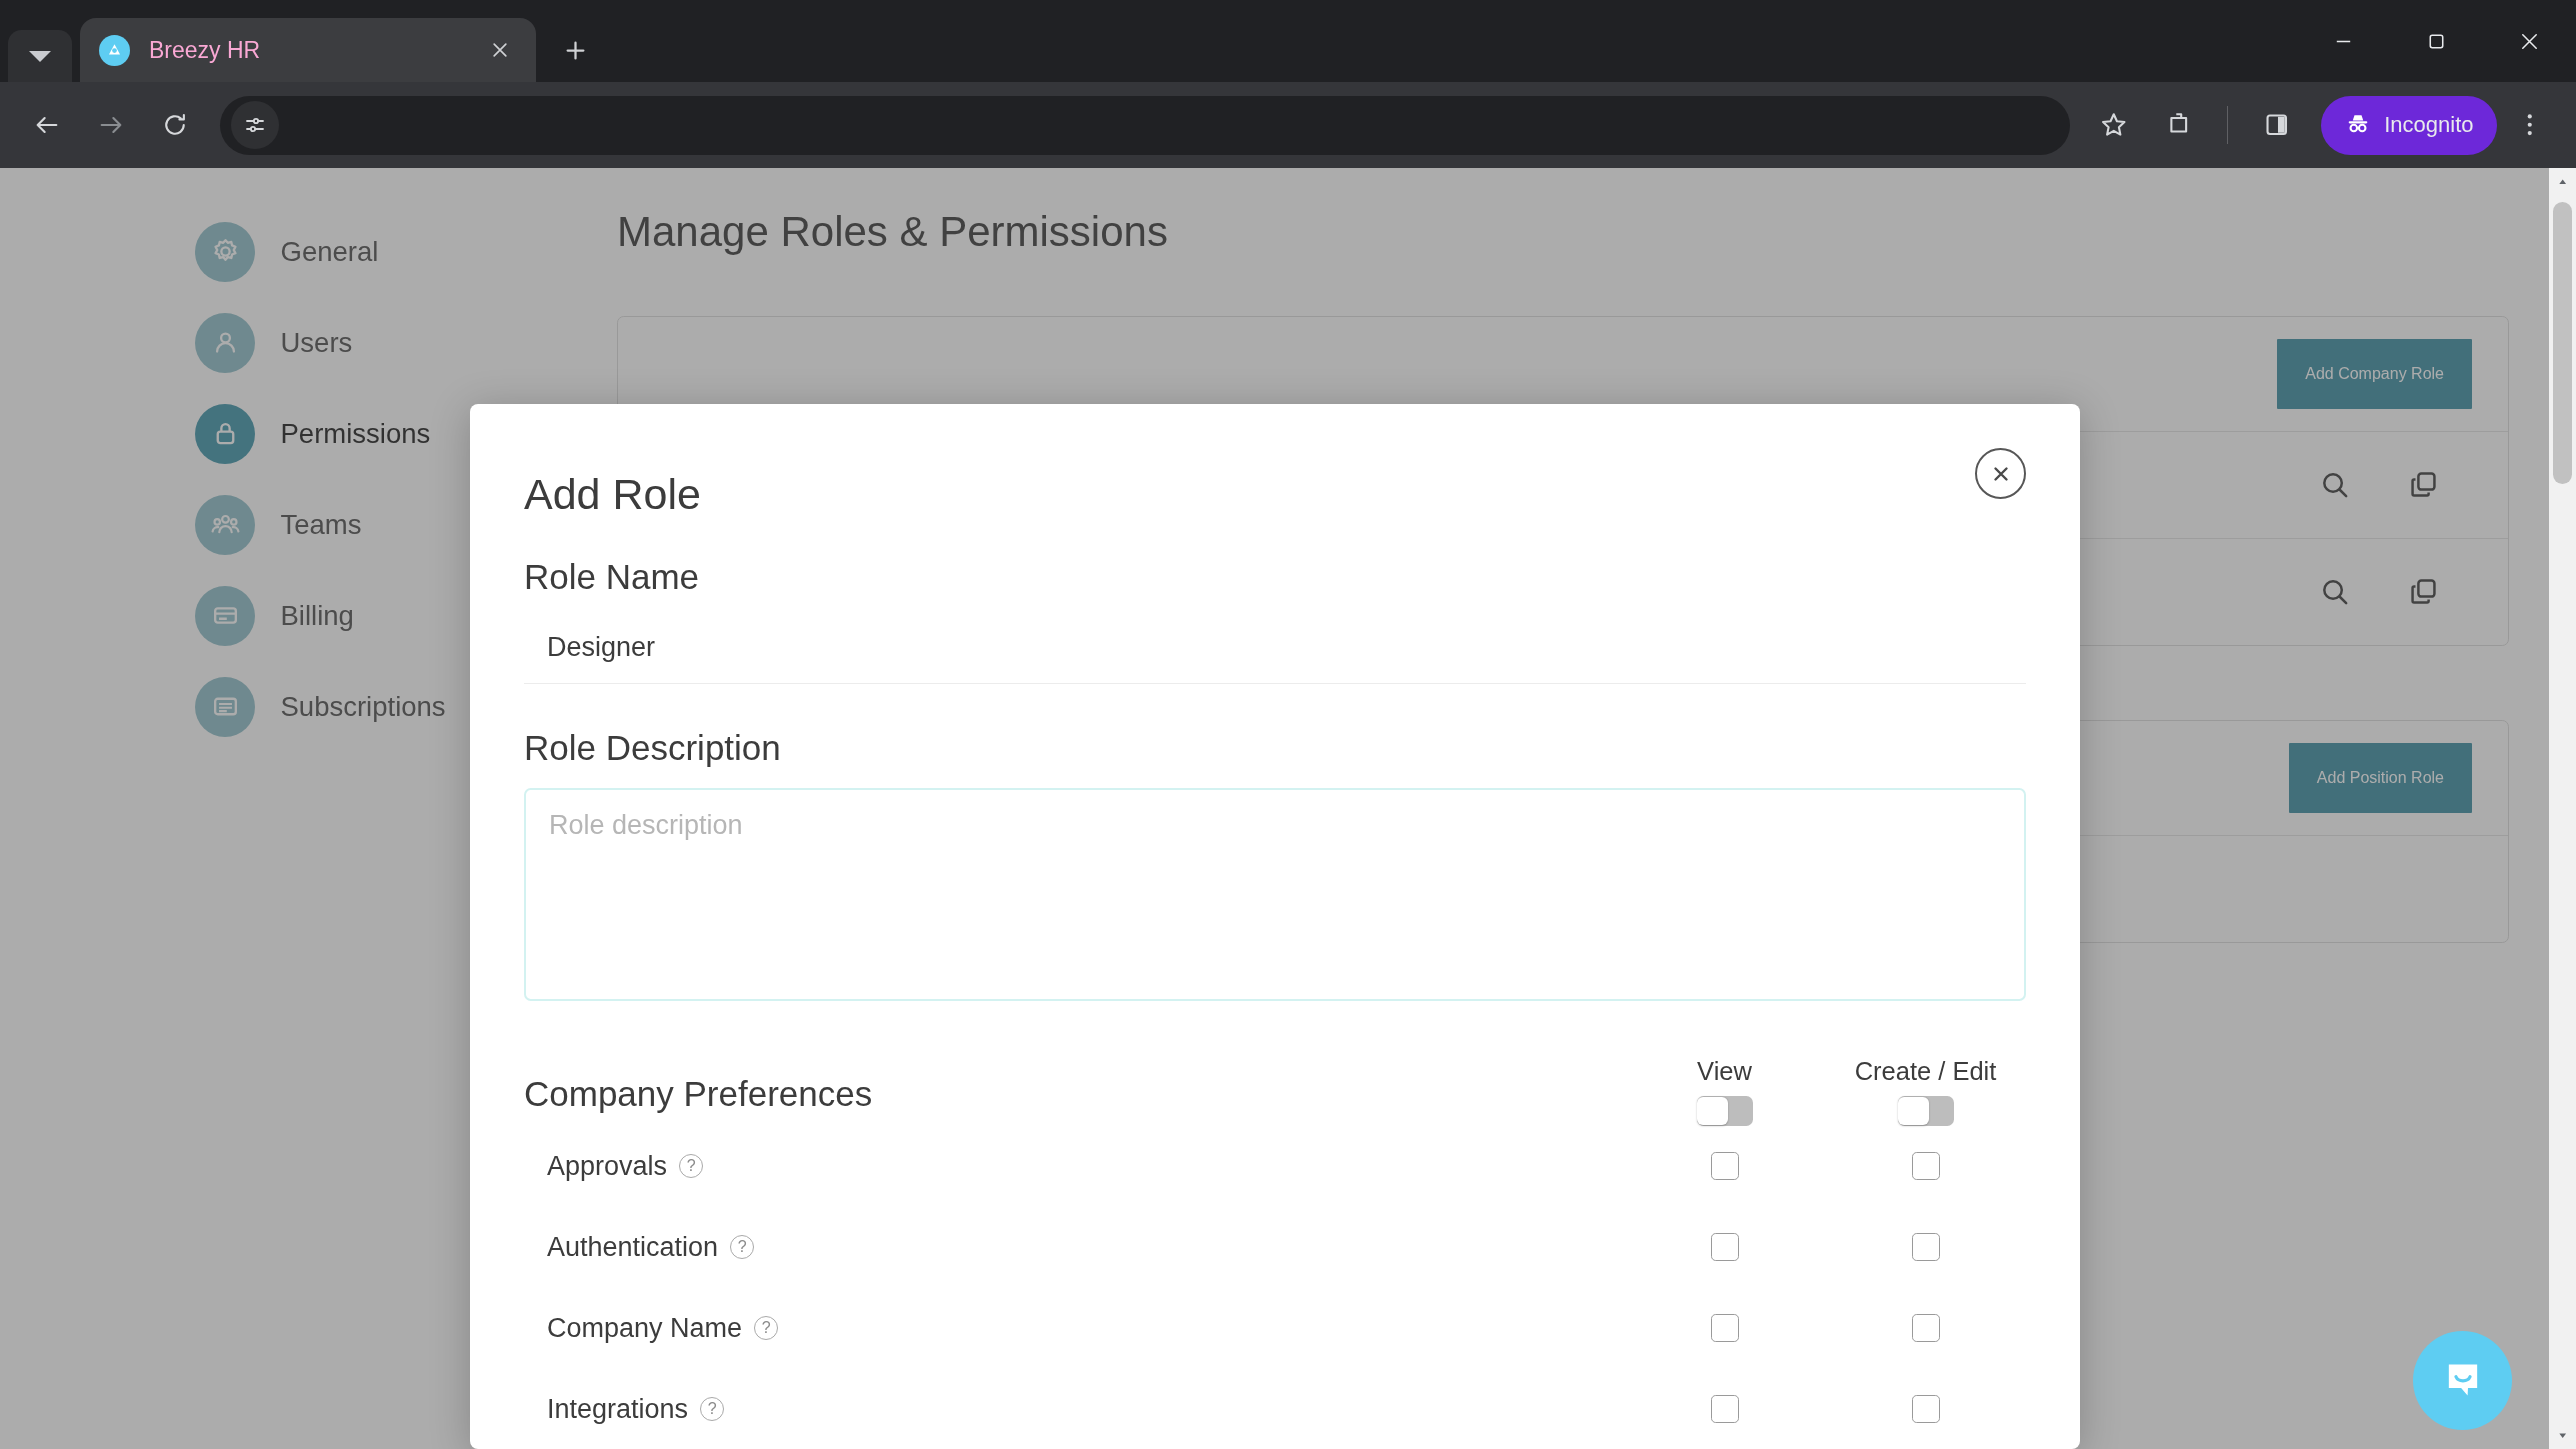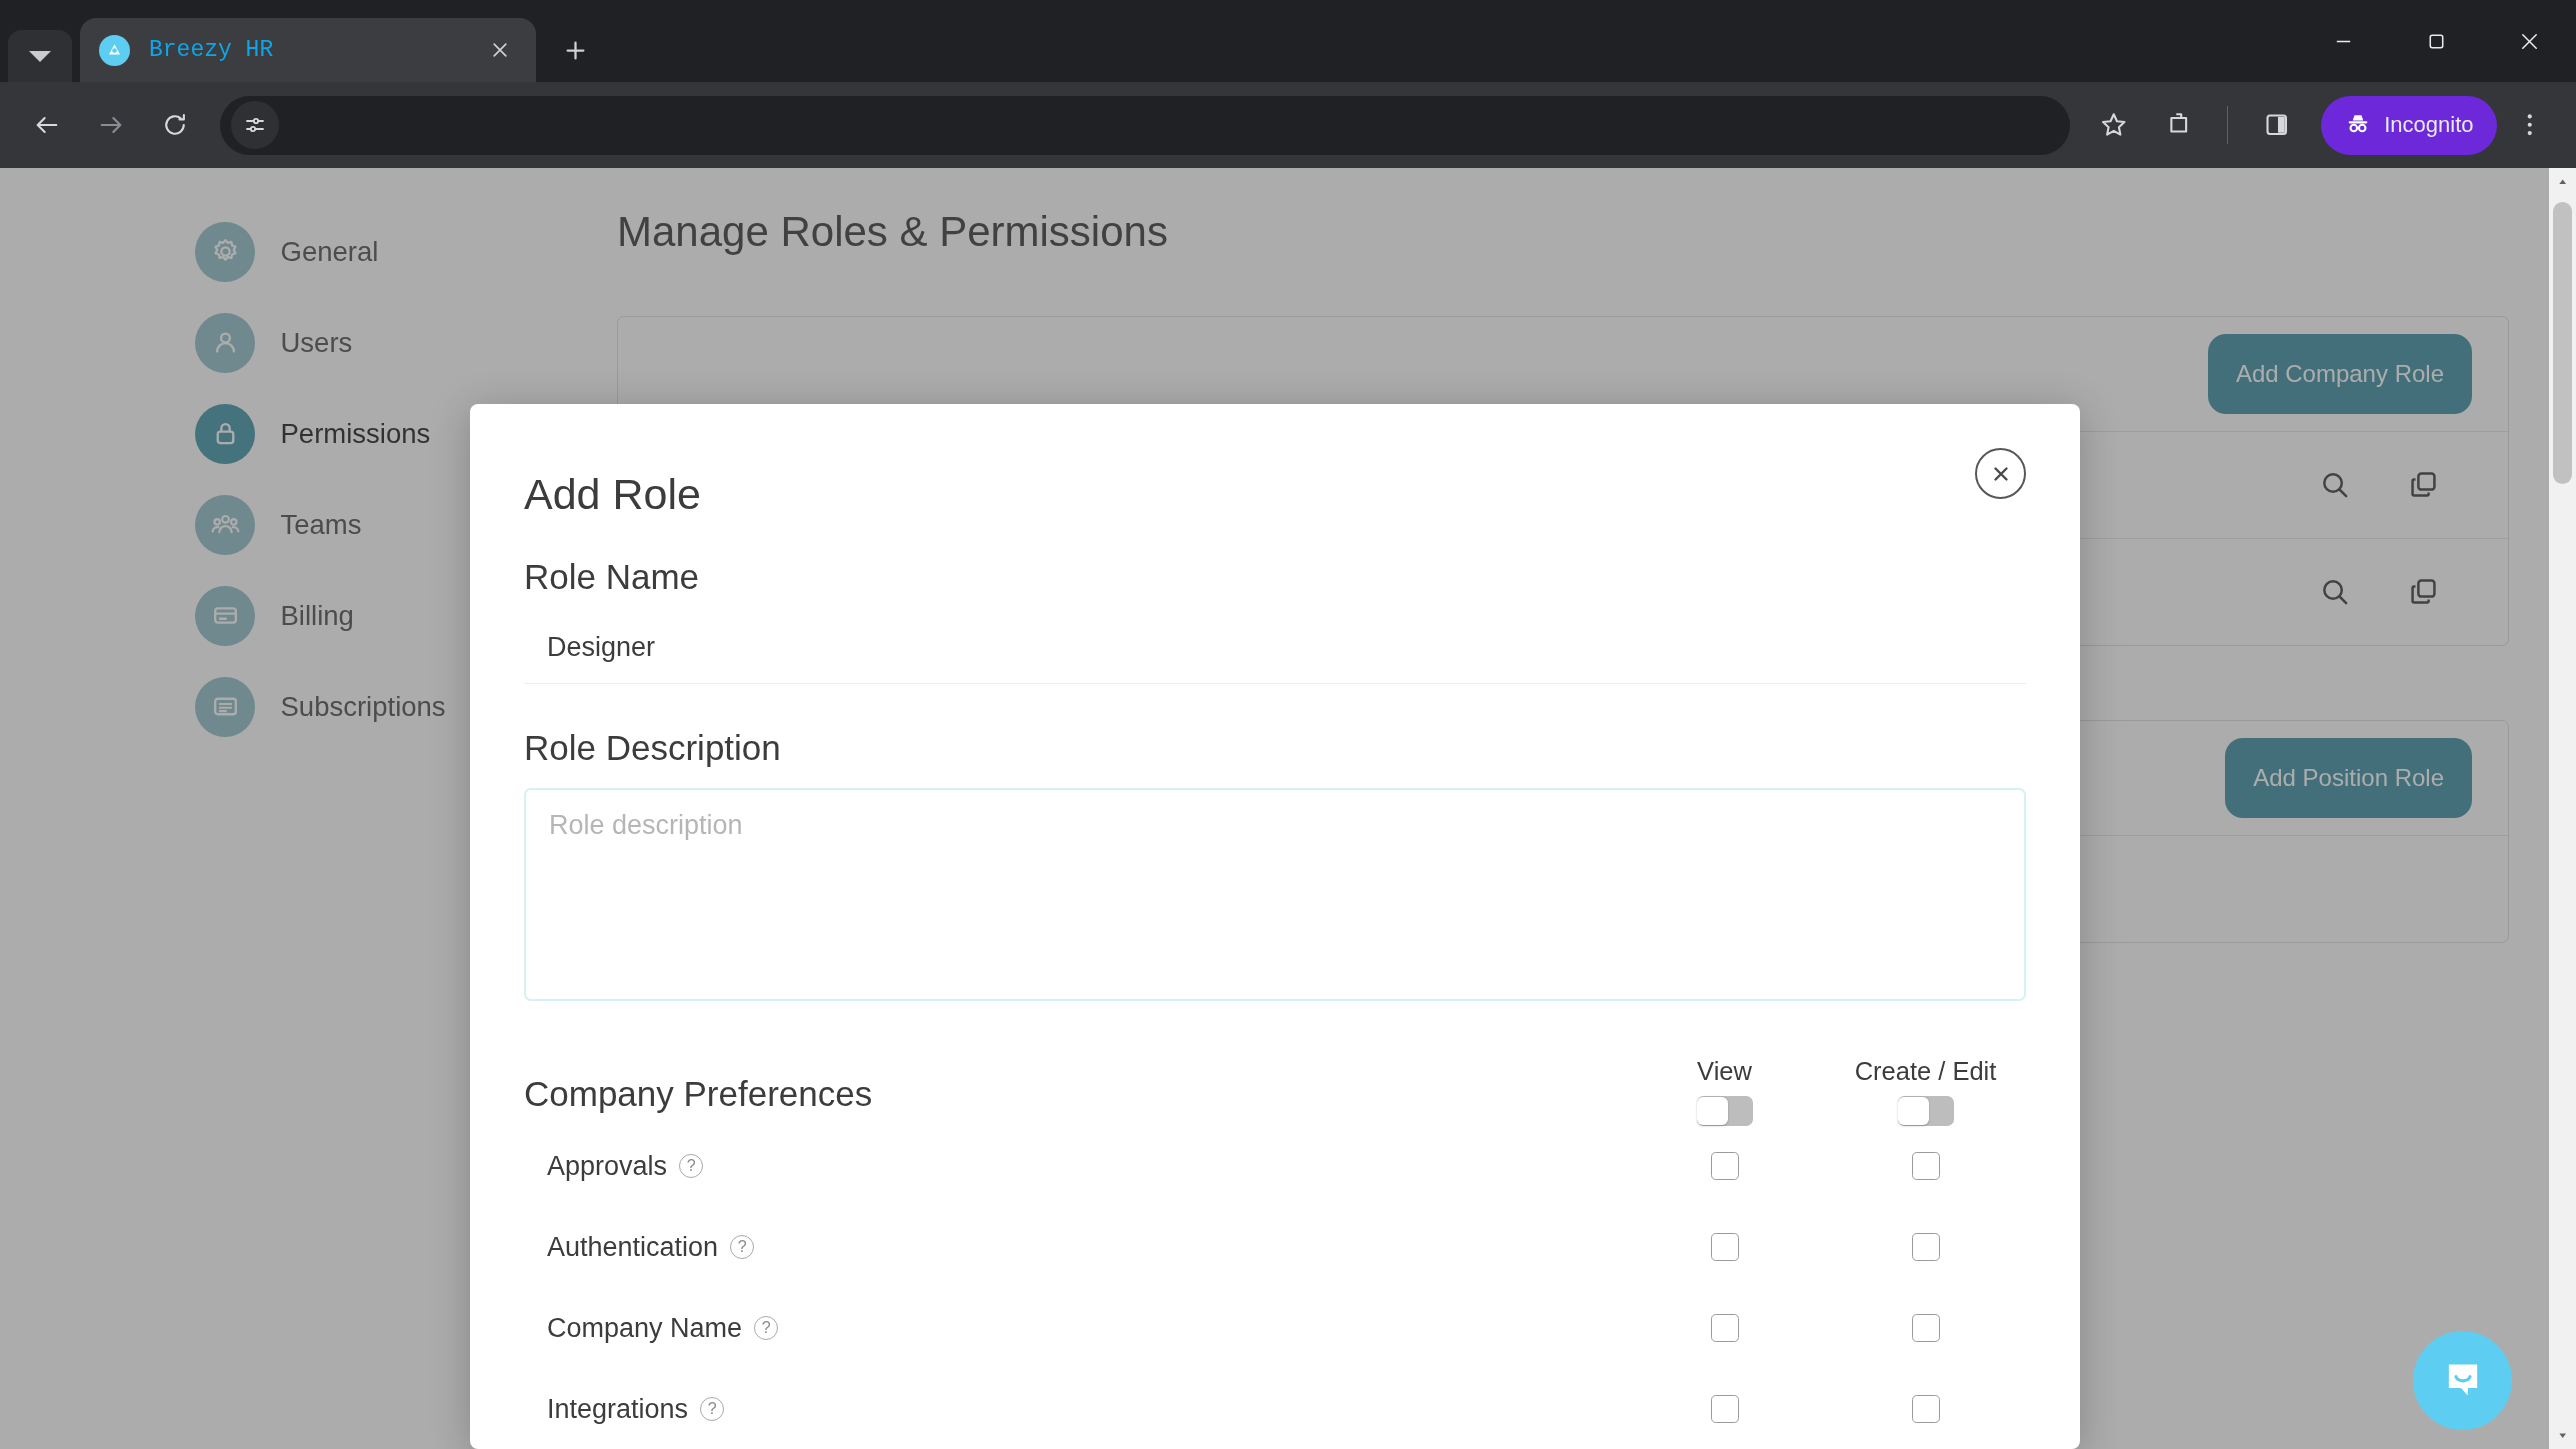--- a/index.html
+++ b/index.html
@@ -31,22 +31,22 @@
     width: 456px; height: 64px; background: #3c3d40;
     border-radius: 16px 16px 0 0;
     display: flex; align-items: center; padding: 0 19px; gap: 19px; position: relative;
   }
   .tab-favicon {
     width: 31px; height: 31px; border-radius: 50%;
     background: #5ecdf2; display:flex; align-items:center; justify-content:center;
     flex: 0 0 auto;
   }
   .tab-title {
-    color: #0ea5e9; font-size: 23px; flex: 1 1 auto; white-space: nowrap;
-    overflow: hidden; text-overflow: ellipsis; font-family: Liberation Mono, monospace;
+    color: #f9a8d4; font-size: 23px; flex: 1 1 auto; white-space: nowrap;
+    overflow: hidden; text-overflow: ellipsis;
   }
   .tab-close { width: 35px; height: 35px; display:flex; align-items:center; justify-content:center; border-radius: 50%; }
   .tab-close svg { width: 20px; height: 20px; }
   .newtab {
     width: 50px; height: 50px; display:flex; align-items:center; justify-content:center;
     margin-left: 14.8px; margin-bottom: 6.7px; border-radius: 50%;
   }
   .winctrls { position: absolute; right: 0; top: 0; display: flex; height: 82px; }
   .winbtn { width: 93px; height: 82px; display:flex; align-items:center; justify-content:center; }
   .winbtn svg { width: 23px; height: 23px; }
@@ -99,22 +99,22 @@
   .content { position: absolute; left: 510px; right: 0; top: 0; bottom: 0; background: #fff; }
   .content-inner { padding: 40px 67px 0 107px; }
   .page-title { font-size: 42px; color: #3a3a3a; font-weight: 400; }
 
   .panel {
     margin-top: 60px; border: 1.3px solid #dcdcdc; border-radius: 6.7px; background: #fff;
     position: relative;
   }
   .panel-head { height: 114px; display:flex; align-items:center; justify-content:flex-end; padding-right: 36px; }
   .btn-teal {
-    background: #3b8fa3; color: #fff; border-radius: 18px;
-    font-size: 24px; padding: 26px 28px; white-space: nowrap; display:inline-block;
+    background: #3b8fa3; color: #fff; border-radius: 1px;
+    font-size: 16px; padding: 26px 28px; white-space: nowrap; display:inline-block;
   }
   .prow { height: 107px; border-top: 1.3px solid #e4e4e4; display: flex; align-items: center; justify-content: flex-end; gap: 54px; padding-right: 67px; }
   .prow svg { width: 35px; height: 35px; }
 
   
   .scrollbar {
     position: absolute; right: 0; top: 0; width: 27px; height: 100%;
     background: #f1f1f1; z-index: 60;
   }
   .scroll-up, .scroll-down {

